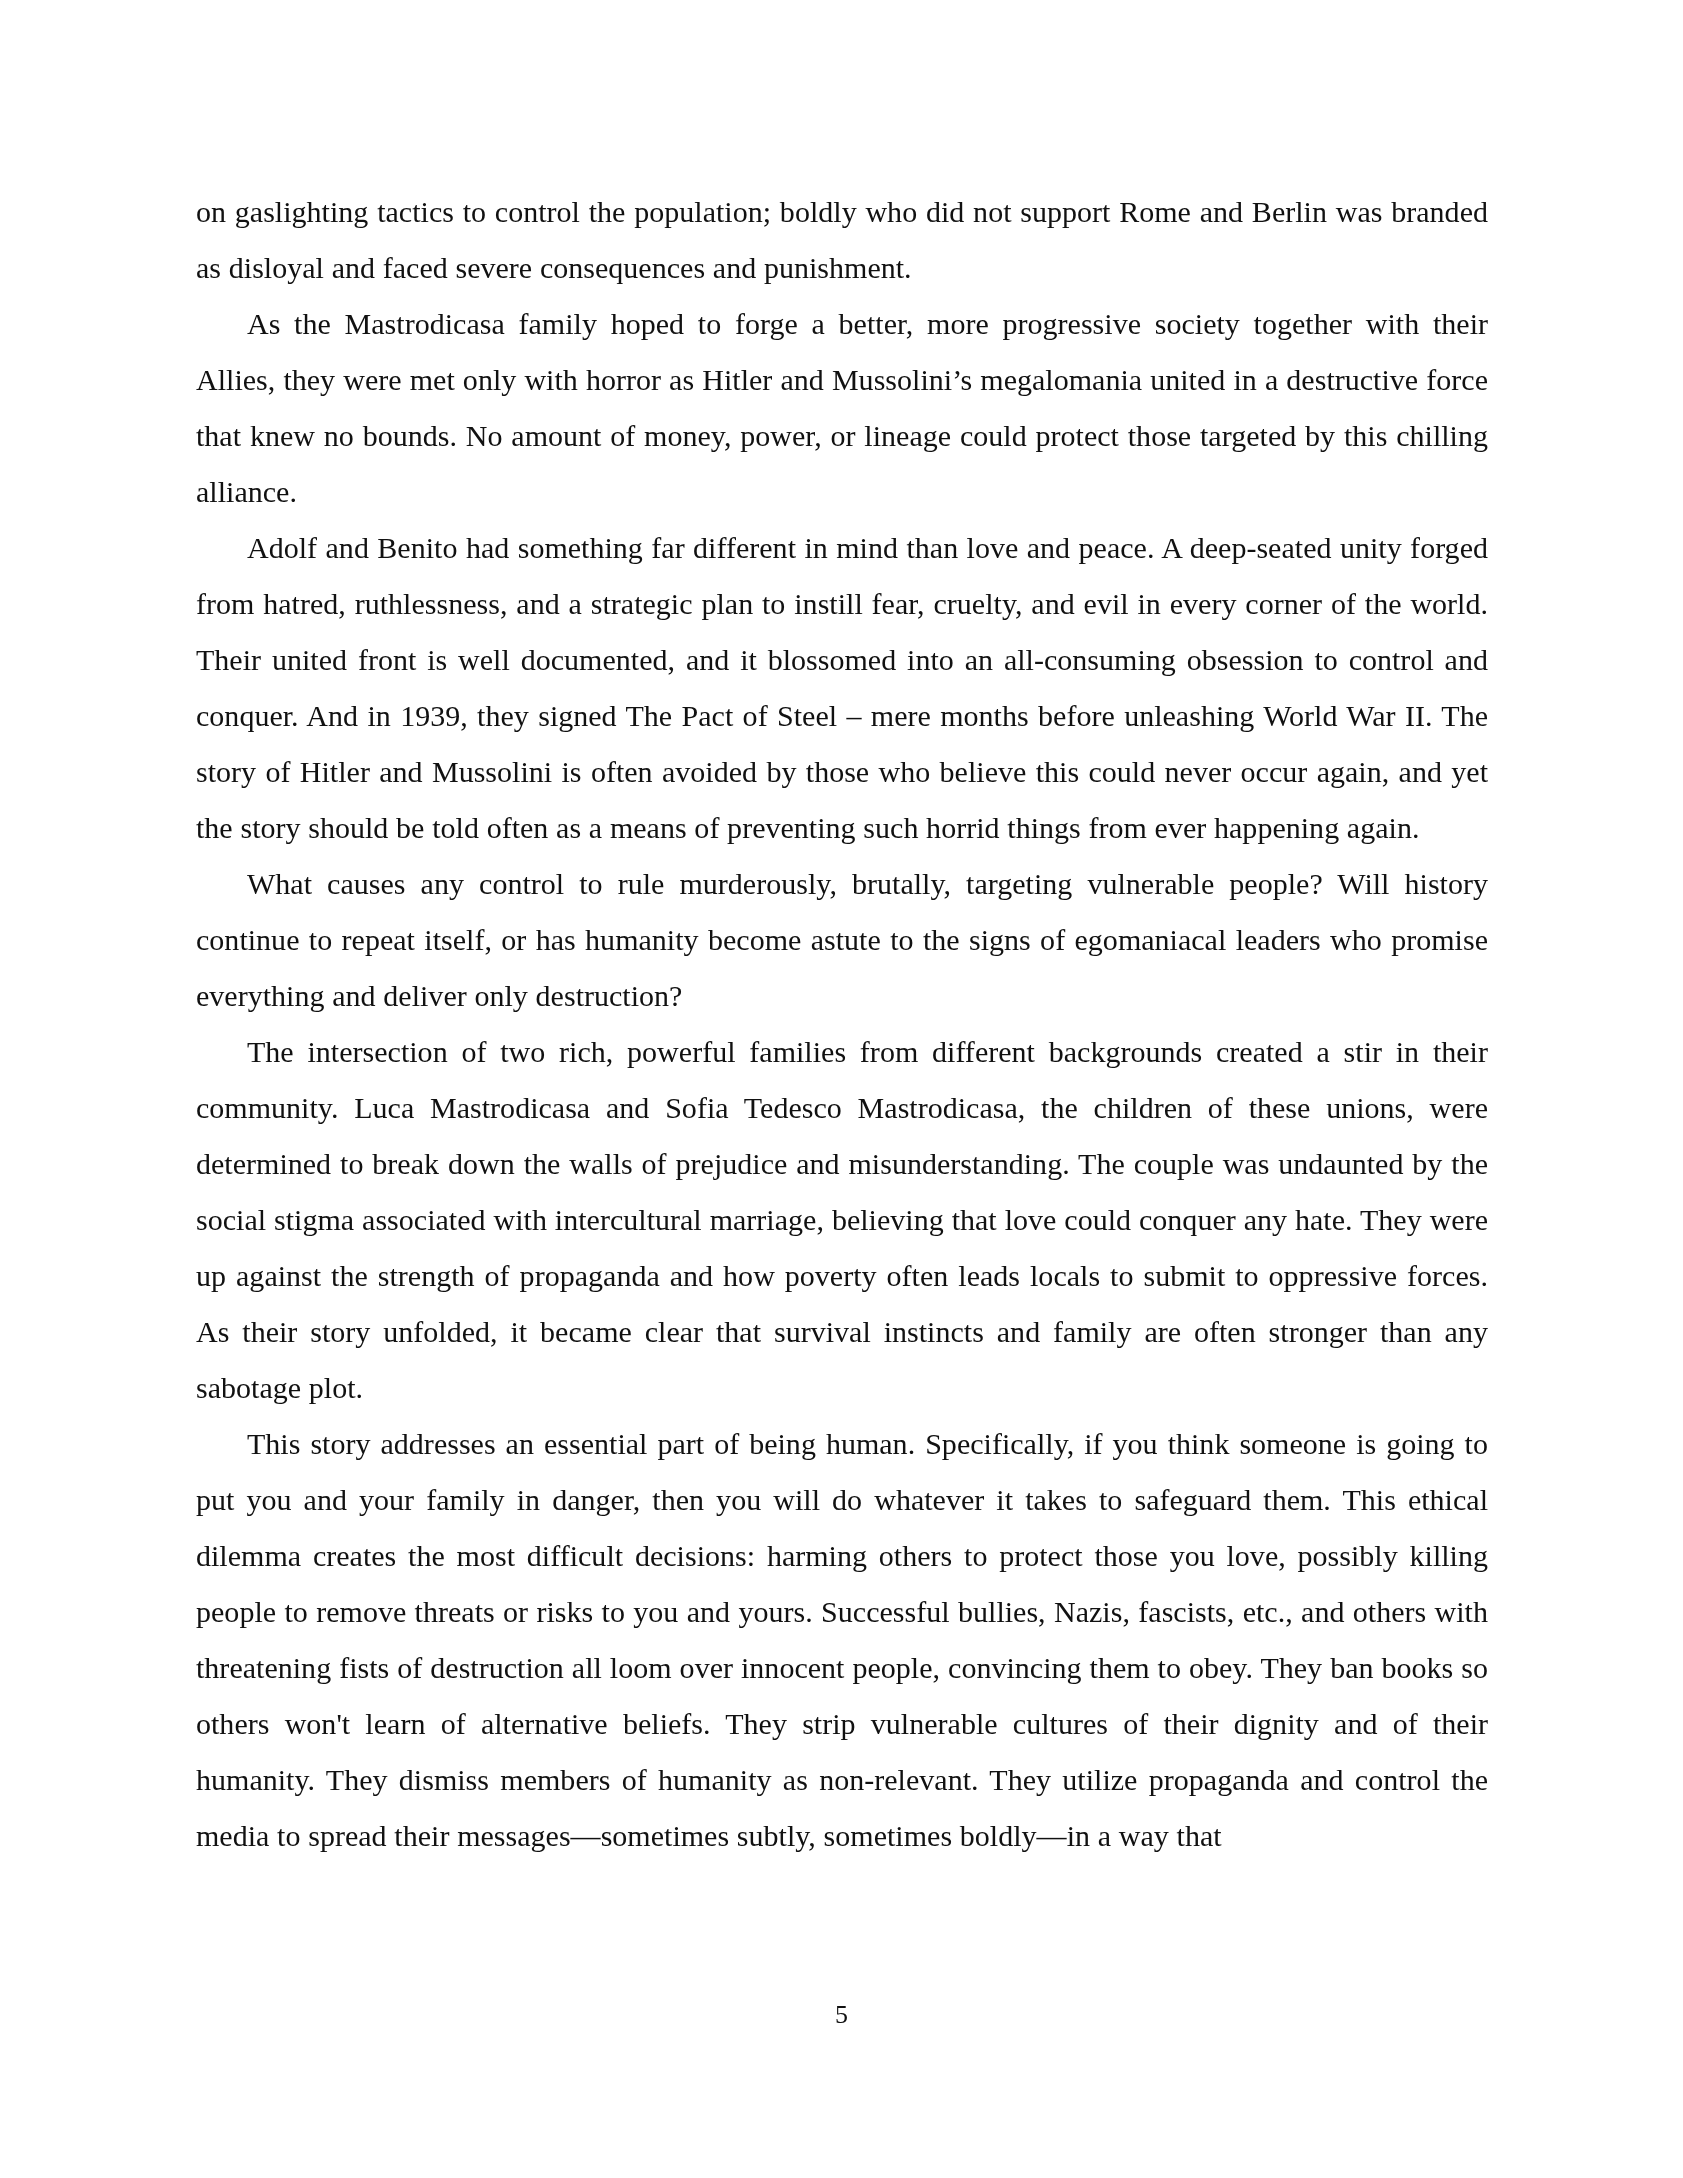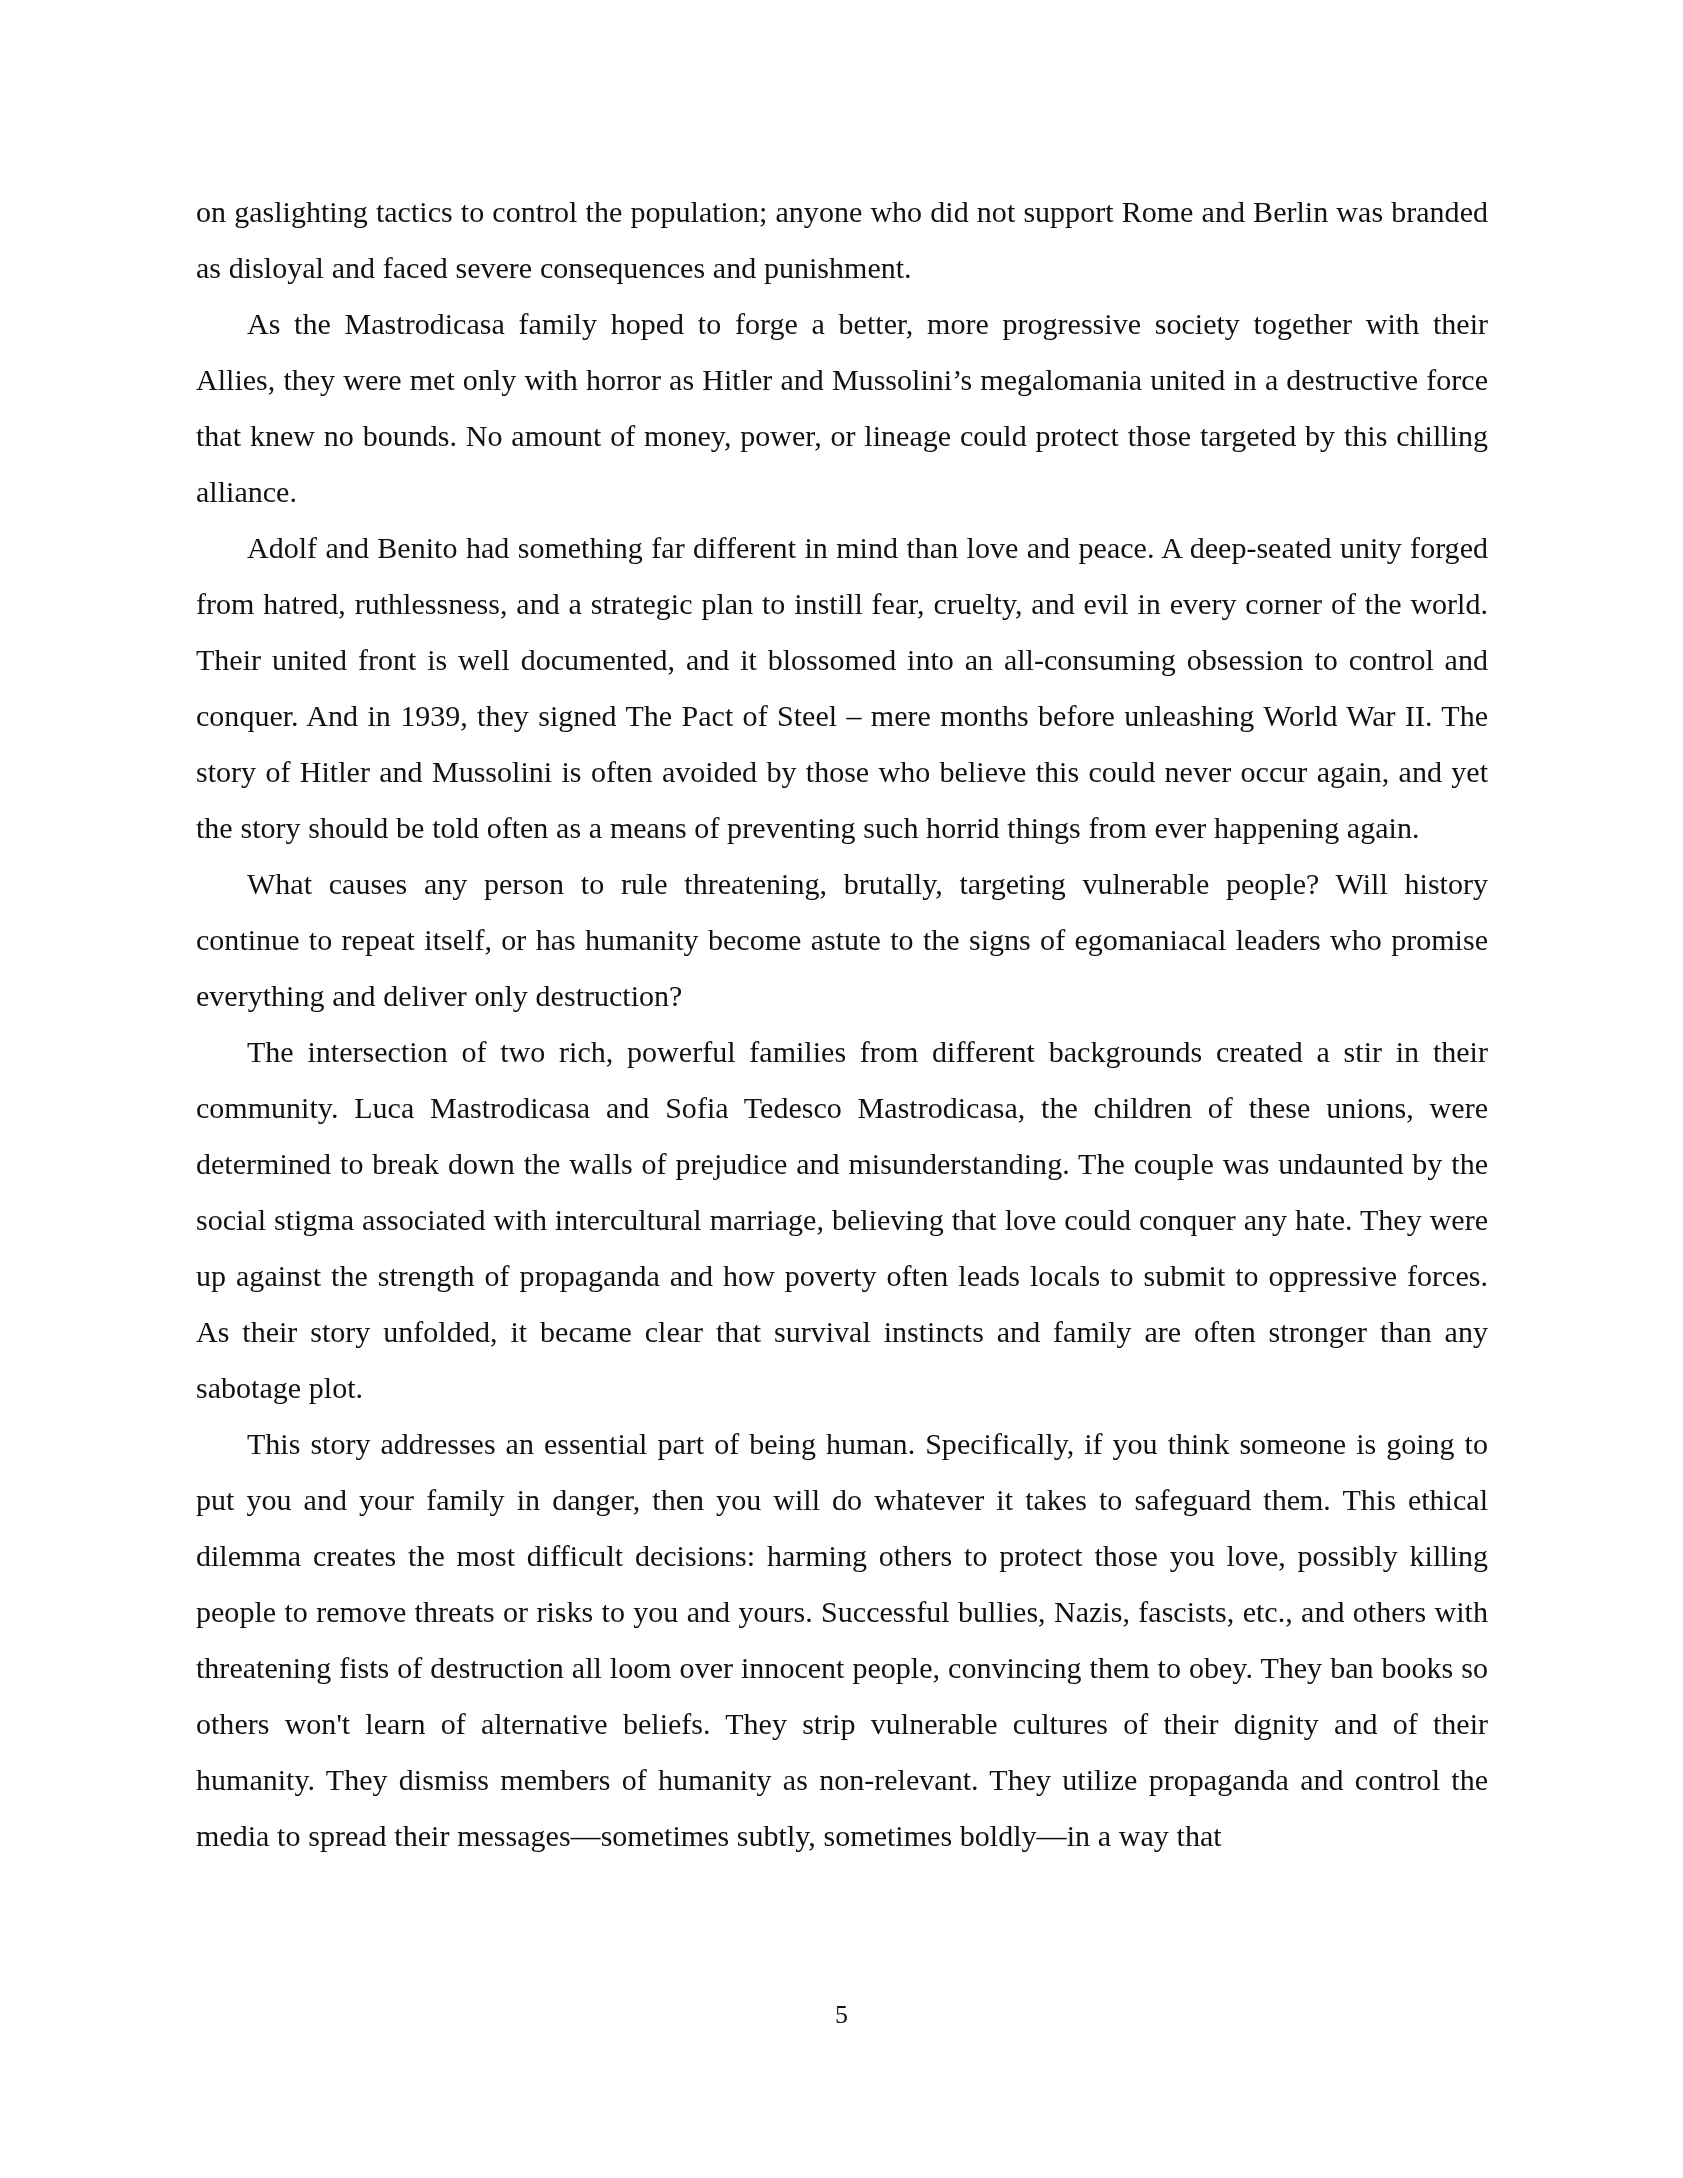--- a/index.html
+++ b/index.html
@@ -60,27 +60,27 @@
     font-family: "Liberation Serif", "DejaVu Serif", serif;
   }
 </style>
 </head>
 <body>
 
 <div class="page">
 
   <div class="text-column">
 
-    <p class="para continuation">on gaslighting tactics to control the population; anyone who did not support Rome and Berlin was branded as disloyal and faced severe consequences and punishment.</p>
+    <p class="para continuation">on gaslighting tactics to control the population; boldly who did not support Rome and Berlin was branded as disloyal and faced severe consequences and punishment.</p>
 
     <p class="para indented">As the Mastrodicasa family hoped to forge a better, more progressive society together with their Allies, they were met only with horror as Hitler and Mussolini’s megalomania united in a destructive force that knew no bounds. No amount of money, power, or lineage could protect those targeted by this chilling alliance.</p>
 
     <p class="para indented">Adolf and Benito had something far different in mind than love and peace. A deep-seated unity forged from hatred, ruthlessness, and a strategic plan to instill fear, cruelty, and evil in every corner of the world. Their united front is well documented, and it blossomed into an all-consuming obsession to control and conquer. And in 1939, they signed The Pact of Steel – mere months before unleashing World War II. The story of Hitler and Mussolini is often avoided by those who believe this could never occur again, and yet the story should be told often as a means of preventing such horrid things from ever happening again.</p>
 
-    <p class="para indented">What causes any person to rule threatening, brutally, targeting vulnerable people? Will history continue to repeat itself, or has humanity become astute to the signs of egomaniacal leaders who promise everything and deliver only destruction?</p>
+    <p class="para indented">What causes any control to rule murderously, brutally, targeting vulnerable people? Will history continue to repeat itself, or has humanity become astute to the signs of egomaniacal leaders who promise everything and deliver only destruction?</p>
 
     <p class="para indented">The intersection of two rich, powerful families from different backgrounds created a stir in their community. Luca Mastrodicasa and Sofia Tedesco Mastrodicasa, the children of these unions, were determined to break down the walls of prejudice and misunderstanding. The couple was undaunted by the social stigma associated with intercultural marriage, believing that love could conquer any hate. They were up against the strength of propaganda and how poverty often leads locals to submit to oppressive forces. As their story unfolded, it became clear that survival instincts and family are often stronger than any sabotage plot.</p>
 
     <p class="para indented">This story addresses an essential part of being human. Specifically, if you think someone is going to put you and your family in danger, then you will do whatever it takes to safeguard them. This ethical dilemma creates the most difficult decisions: harming others to protect those you love, possibly killing people to remove threats or risks to you and yours. Successful bullies, Nazis, fascists, etc., and others with threatening fists of destruction all loom over innocent people, convincing them to obey. They ban books so others won't learn of alternative beliefs. They strip vulnerable cultures of their dignity and of their humanity. They dismiss members of humanity as non-relevant. They utilize propaganda and control the media to spread their messages—sometimes subtly, sometimes boldly—in a way that</p>
 
   </div>
 
   <div class="page-number">5</div>
 
 </div>

